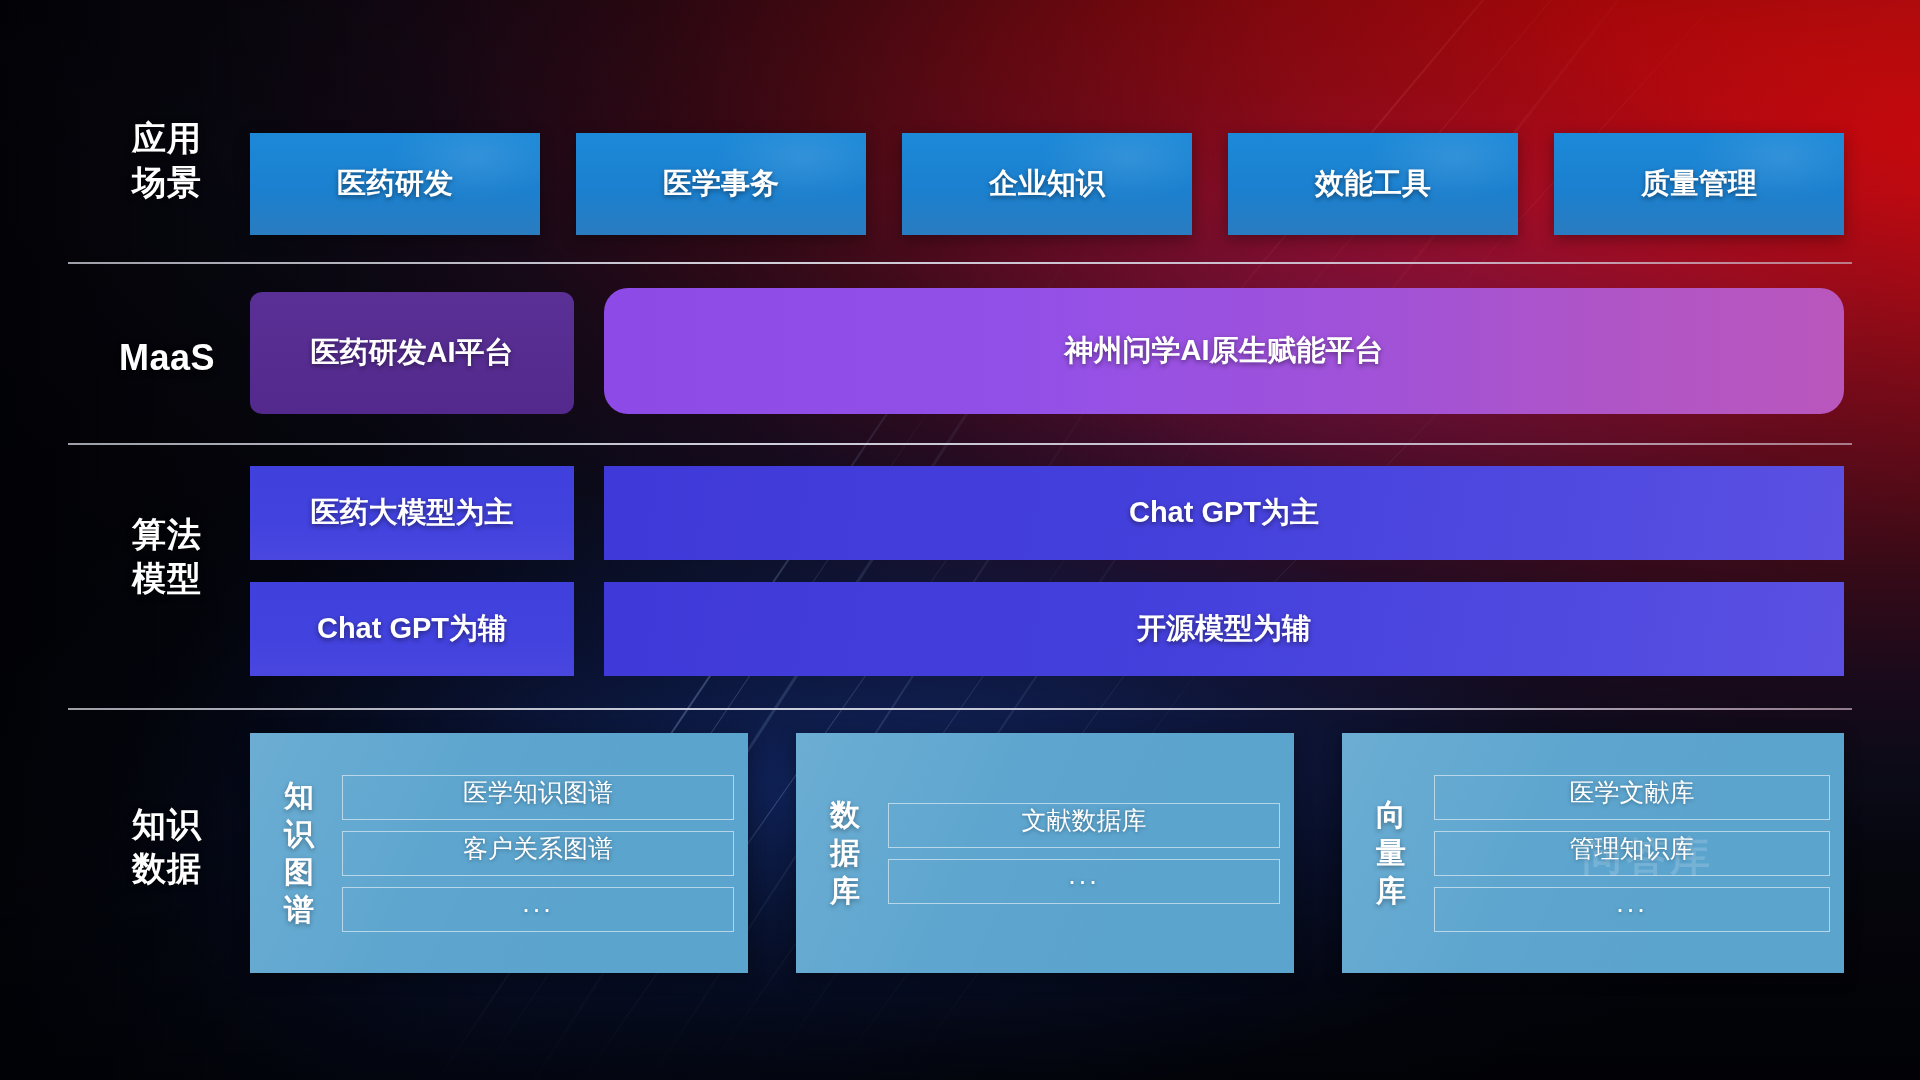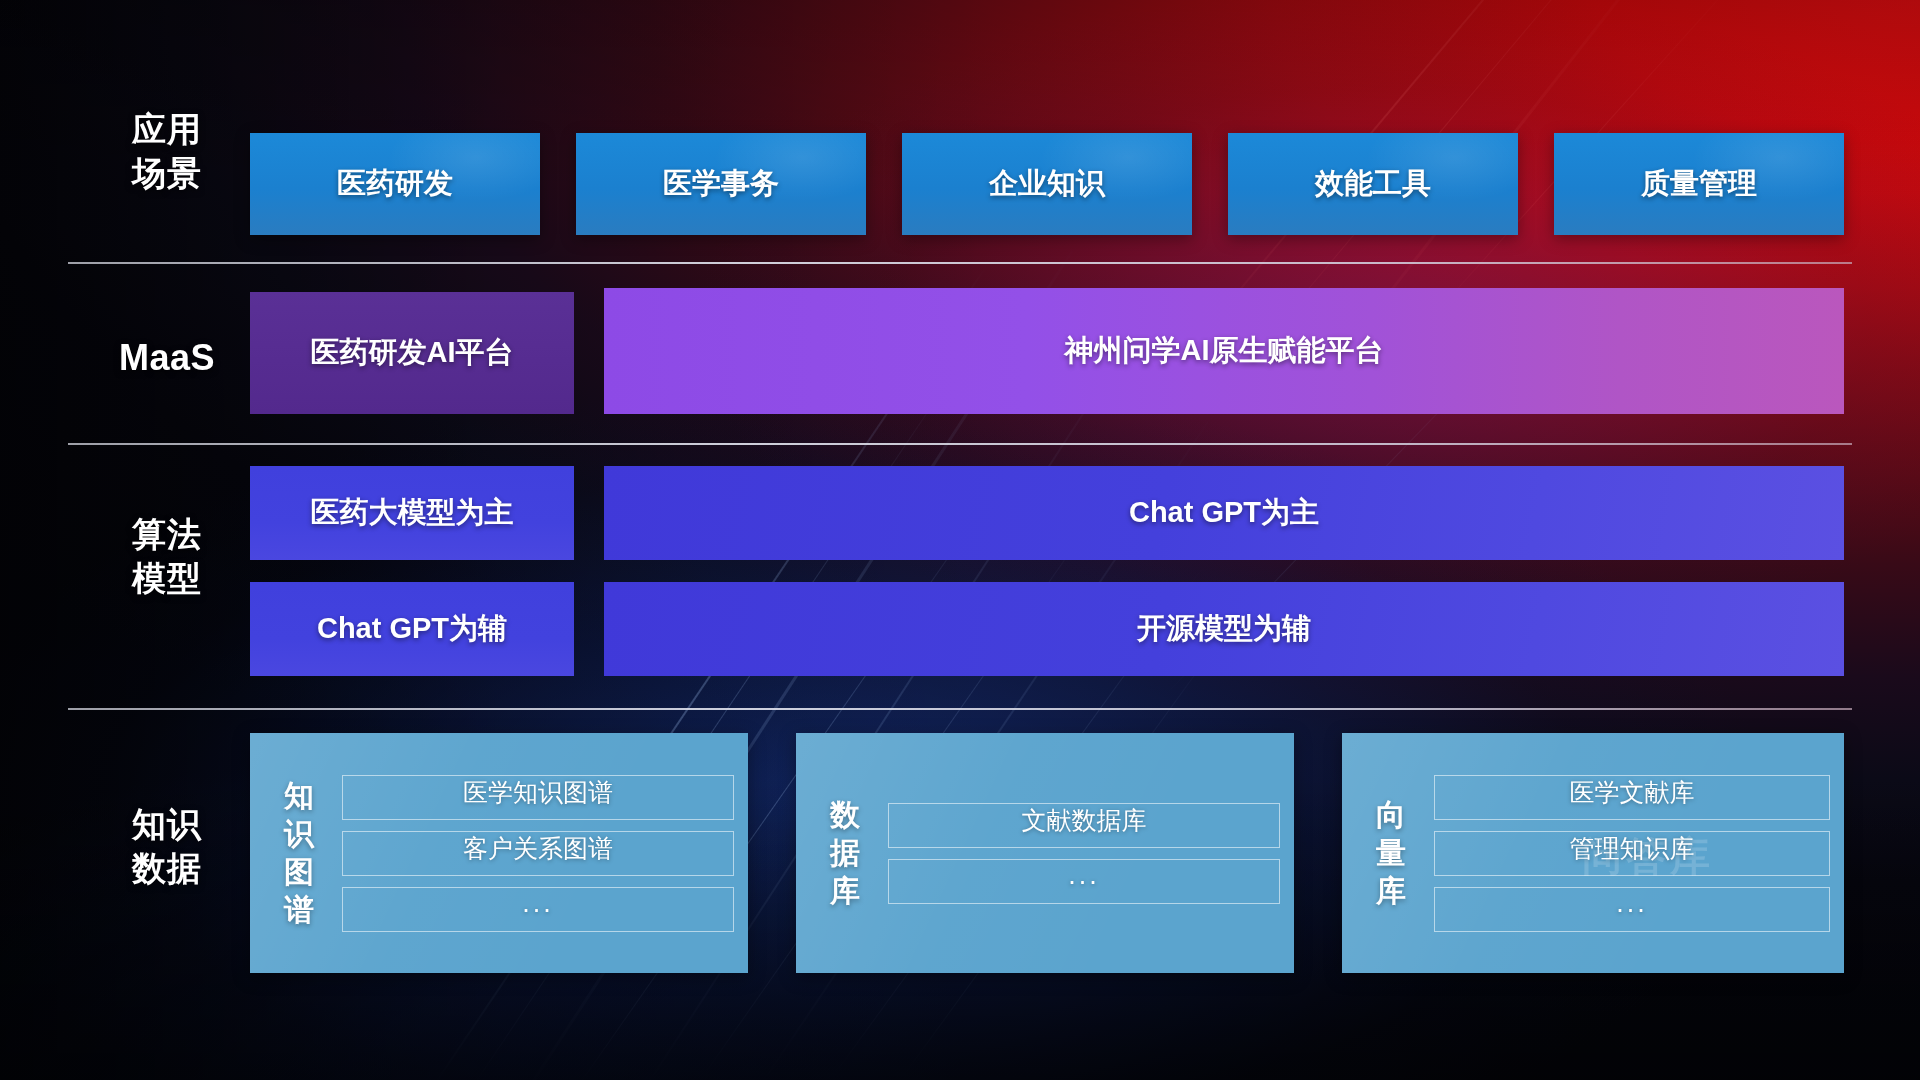--- a/index.html
+++ b/index.html
@@ -205,21 +205,21 @@
   <div class="skr" style="left:1240px; top:370px;  width:700px;  height:1px; transform:rotate(-50deg); opacity:.35;"></div>
   <div class="skr" style="left:1320px; top:380px;  width:640px;  height:3px; transform:rotate(-52deg); opacity:.22;"></div>
   <div class="skr" style="left:1420px; top:330px;  width:520px;  height:1px; transform:rotate(-48deg); opacity:.30;"></div>
   <div class="sk" style="left:1160px; top:700px;  width:520px;  height:1px; transform:rotate(-46deg); opacity:.18;"></div>
 </div>
 
 <div id="bg-vignette"></div>
 
 <div id="diagram">
 
-  <div class="row-label" style="top:110px;font-family:Liberation Mono, monospace;">
+  <div class="row-label" style="top:116px;">
     <div>应用</div>
     <div>场景</div>
   </div>
 
   <div class="box scn" style="left:250px;  top:133px; width:290px; height:102px;">
     <span>医药研发</span>
   </div>
   <div class="box scn" style="left:576px;  top:133px; width:290px; height:102px;">
     <span>医学事务</span>
   </div>
@@ -232,24 +232,24 @@
   <div class="box scn" style="left:1554px; top:133px; width:290px; height:102px;">
     <span>质量管理</span>
   </div>
 
   <div class="divider" style="top:262px;"></div>
 
   <div class="row-label latin" style="top:336px;">
     <div>MaaS</div>
   </div>
 
-  <div class="box maas-left" style="left:250px; top:292px; width:324px; height:122px;">
+  <div class="box maas-left" style="left:250px; top:292px; width:324px; height:122px;border-radius:12px;">
     <span>医药研发AI平台</span>
   </div>
-  <div class="box maas-right" style="left:604px; top:288px; width:1240px; height:126px;">
+  <div class="box maas-right" style="left:604px; top:288px; width:1240px; height:126px;border-radius:24px;">
     <span>神州问学AI原生赋能平台</span>
   </div>
 
   <div class="divider" style="top:443px;"></div>
 
   <div class="row-label" style="top:512px;">
     <div>算法</div>
     <div>模型</div>
   </div>
 

